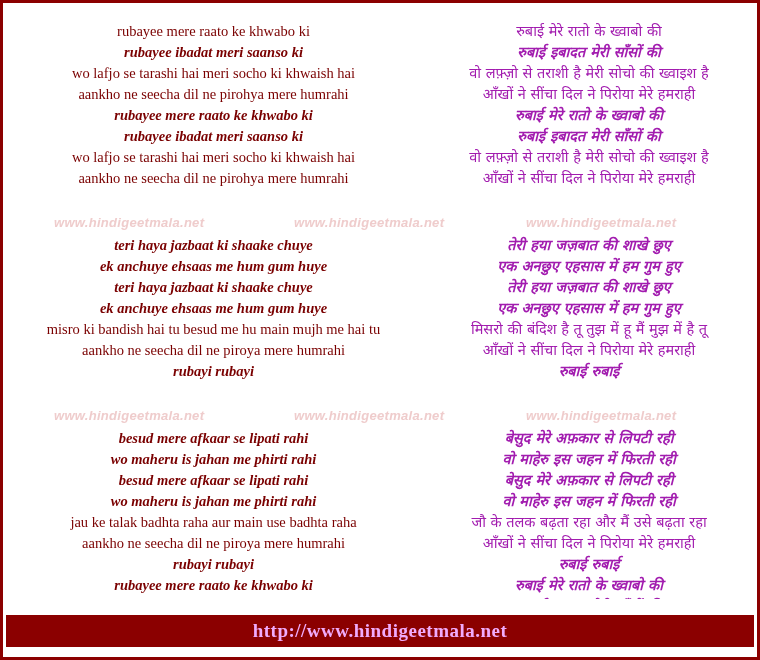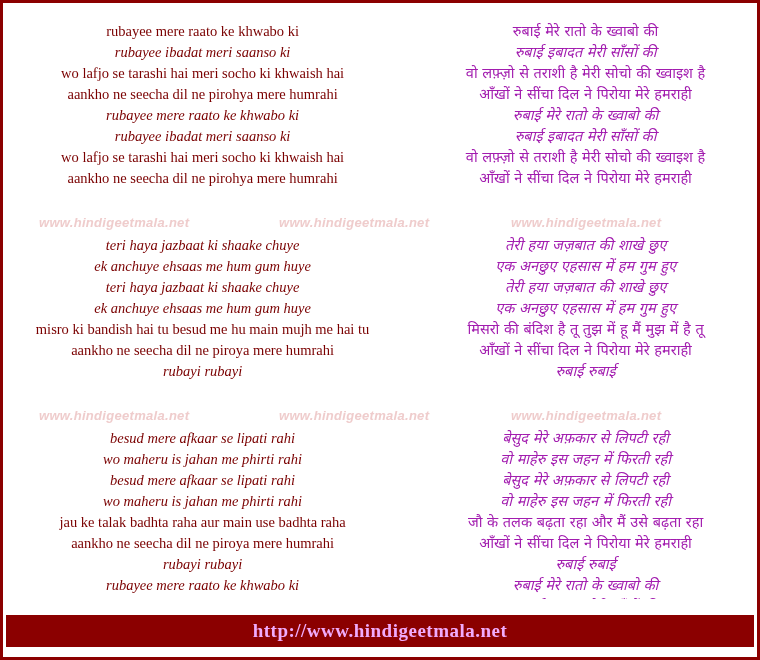--- a/index.html
+++ b/index.html
@@ -19,21 +19,21 @@
     box-sizing: border-box;
     border: 3px solid #8b0000;
     background: #ffffff;
     overflow: hidden;
   }
   .lyrics-area {
     position: relative;
     width: 100%;
     height: 596px;
     box-sizing: border-box;
-    padding: 18px 0 0 0;
+    padding: 18px 0 0 15px;
     overflow: hidden;
   }
   .stanza {
     position: relative;
     margin: 0 0 16px 0;
   }
   .line-row {
     position: relative;
     display: flex;
     width: 100%;
@@ -57,21 +57,21 @@
     text-align: center;
     color: #a21caf;
     font-size: 14.5px;
     line-height: 21px;
     white-space: nowrap;
     font-family: "DejaVu Sans", sans-serif;
   }
   .italic-line .col-left,
   .italic-line .col-right {
     font-style: italic;
-    font-weight: normal;
+    font-weight: bold;
   }
   .plain-line .col-left,
   .plain-line .col-right {
     font-style: normal;
     font-weight: normal;
   }
   .watermark-row {
     position: relative;
     height: 26px;
     width: 100%;

